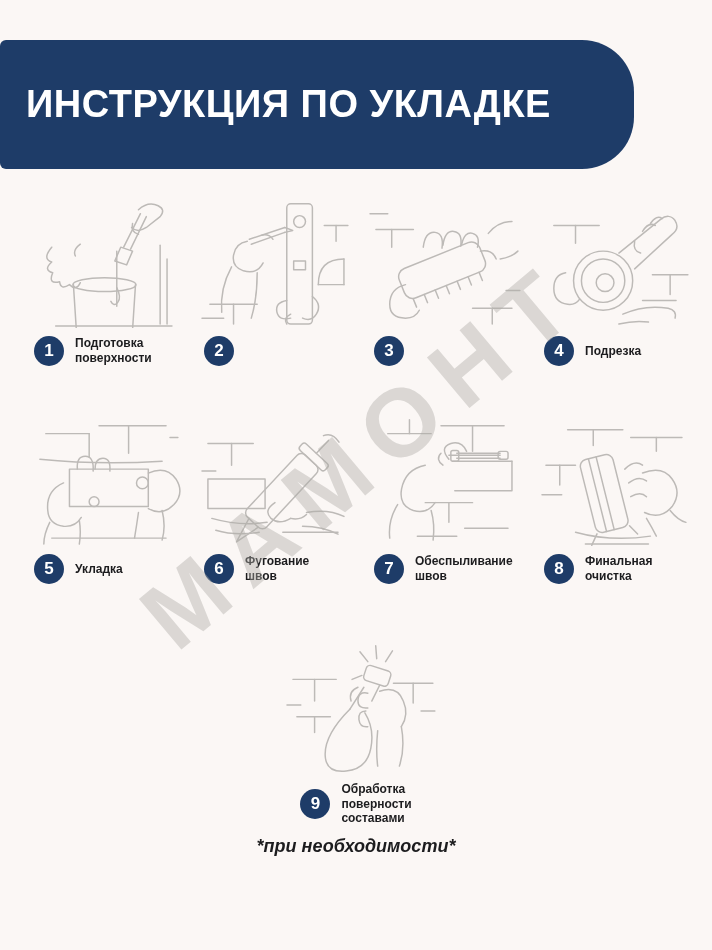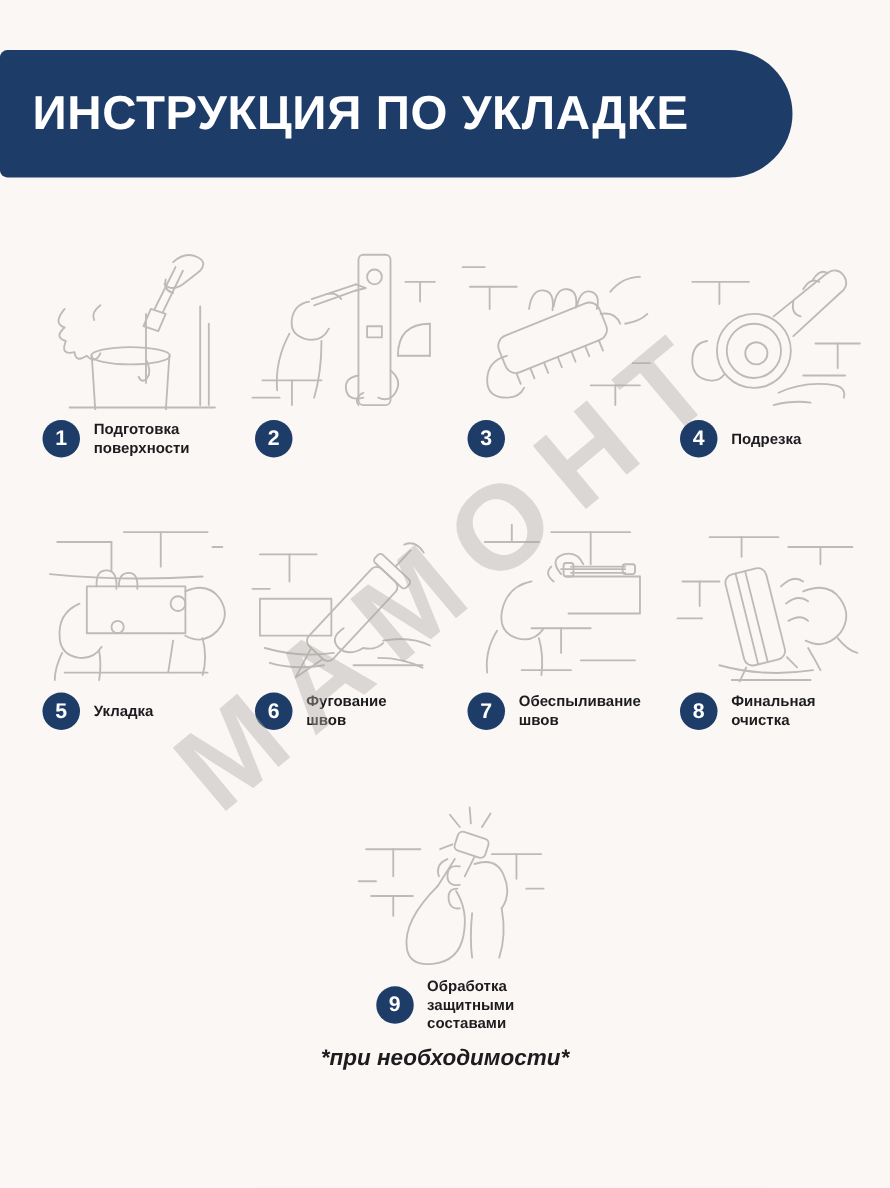--- a/index.html
+++ b/index.html
@@ -4,21 +4,21 @@
 <style>
   :root{
     --bg:#fbf7f5; --accent:#1e3c68; --line:#bdbab7; --ink:#1c1c1e;
     --wm:rgba(174,171,168,.42);
   }
   html,body{margin:0;padding:0;}
   body{font-family:"Liberation Sans","DejaVu Sans",sans-serif;background:#e9e9e9;}
   .frame{position:relative;width:712px;height:950px;background:var(--bg);overflow:hidden;}
 
   
-  .banner{position:absolute;left:0;top:40px;width:634px;height:102px;
+  .banner{position:absolute;left:0;top:40px;width:634px;height:129px;
     background:var(--accent);border-radius:6px 52px 52px 6px;
     display:flex;align-items:center;}
   .banner h1{margin:0 0 0 26px;color:#fff;font-size:38px;font-weight:700;
     letter-spacing:.5px;white-space:nowrap;}
 
   
   .watermark{position:absolute;left:92px;top:400px;width:540px;height:110px;
     display:flex;align-items:center;justify-content:center;
     transform:rotate(-40deg);transform-origin:center;
     font-size:96px;font-weight:700;letter-spacing:18px;color:var(--wm);
@@ -324,21 +324,21 @@
         <path d="M20,82 h34"></path>
           <path d="M38,82 v16"></path>
         <path d="M118,48 h40"></path>
           <path d="M138,48 v20"></path>
           <path d="M146,76 h14"></path>
       </svg>
     </div>
     <div class="caption">
       <span class="num">9</span>
       <span class="lbl">Обработка
-защитными
+поверности
 составами</span>
     </div>
   </div>
 
   <div class="footnote">*при необходимости*</div>
 
   <div class="watermark">МАМОНТ</div>
 
 </div>
 

